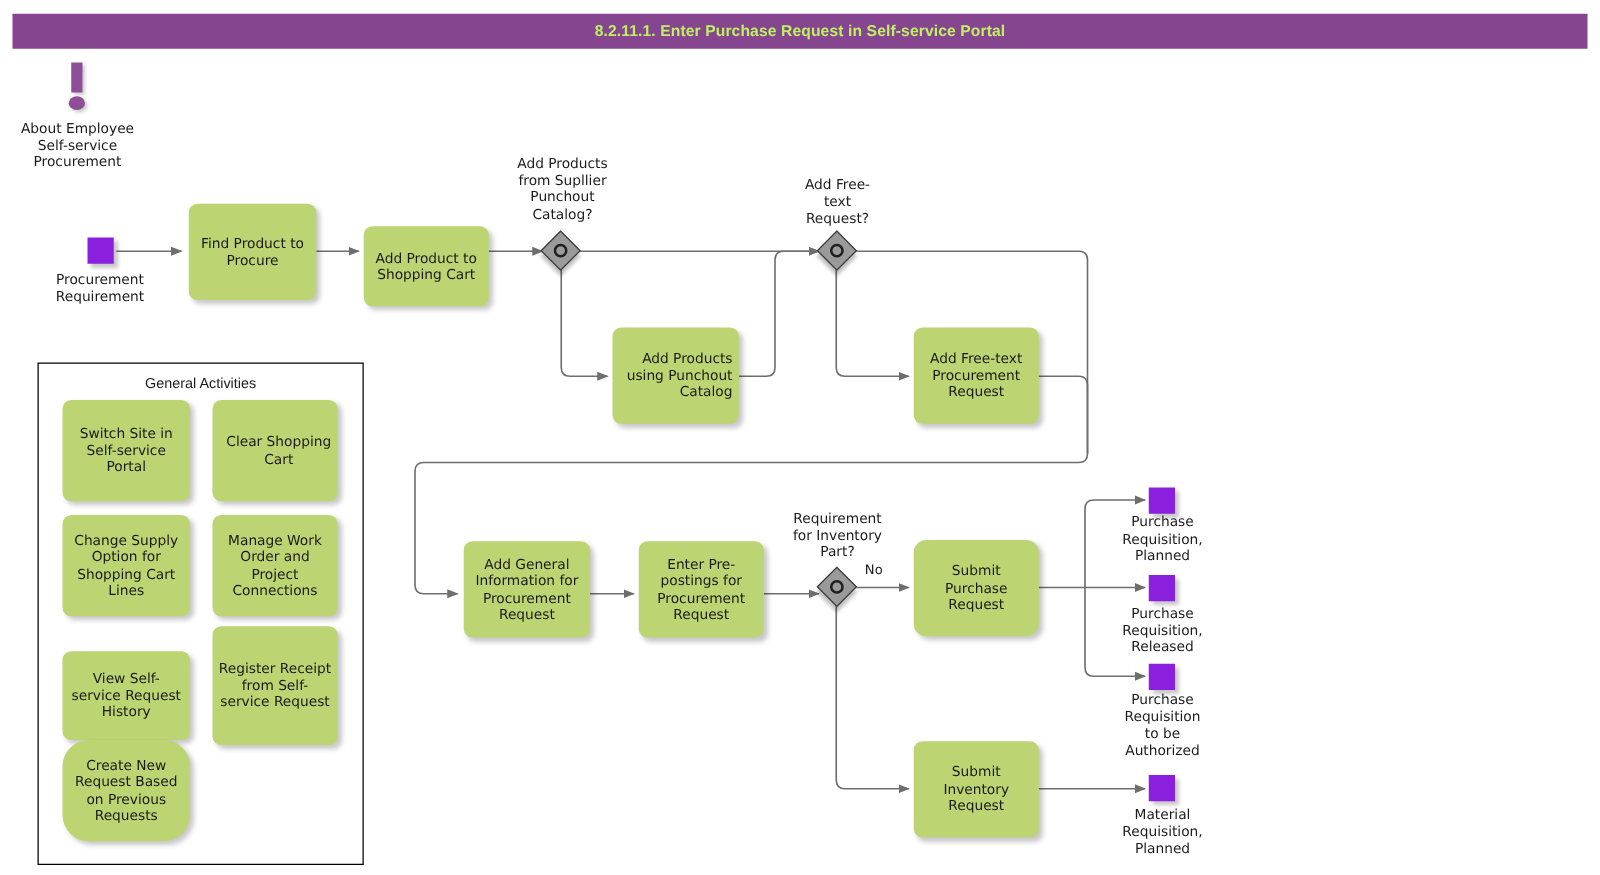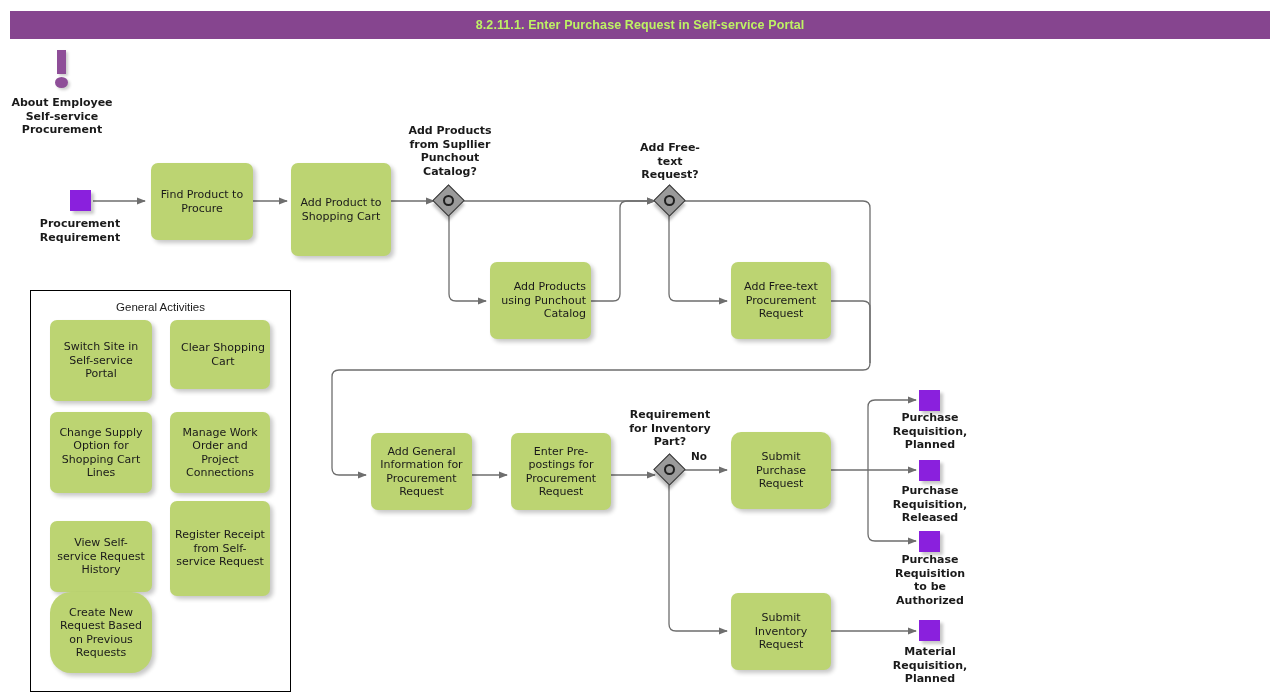--- a/index.html
+++ b/index.html
@@ -104,21 +104,20 @@
 
   
   .label {
     position: absolute;
     text-align: center;
     color: #1a1a1a;
     font-family: "DejaVu Sans", sans-serif;
     font-size: 11px;
     line-height: 13.5px;
     white-space: pre-line;
-    font-weight: bold;
   }
   .label.small { font-size: 10.5px; }
 
   
   .annot-icon {
     position: absolute;
     width: 24px;
     height: 40px;
   }
   .annot-bar {
@@ -224,21 +223,21 @@
 
   <div class="event" style="left:70px; top:190px;"></div>
   <div class="label" style="left:19px; top:217px; width:122px;">Procurement
 Requirement</div>
 
   <div class="task" style="left:151px; top:163px; width:102px; height:77px;">
     <span>Find Product to
 Procure</span>
   </div>
 
-  <div class="task" style="left:291px; top:163px; width:100px; height:93px;">
+  <div class="task" style="left:291px; top:181px; width:100px; height:64px;">
     <span>Add Product to
 Shopping Cart</span>
   </div>
 
   <div class="task" style="left:490px; top:262px; width:101px; height:77px;text-align:right;">
     <span>Add Products
 using Punchout
 Catalog</span>
   </div>
 
@@ -323,21 +322,21 @@
 
   <div class="group-box"></div>
   <div class="group-title">General Activities</div>
 
   <div class="task" style="left:50px; top:320px; width:102px; height:81px;">
     <span>Switch Site in
 Self-service
 Portal</span>
   </div>
 
-  <div class="task" style="left:170px; top:320px; width:100px; height:69px;padding-left:11px;">
+  <div class="task" style="left:170px; top:320px; width:100px; height:81px;padding-left:11px;">
     <span>Clear Shopping
 Cart</span>
   </div>
 
   <div class="task" style="left:50px; top:412px; width:102px; height:81px;">
     <span>Change Supply
 Option for
 Shopping Cart
 Lines</span>
   </div>

